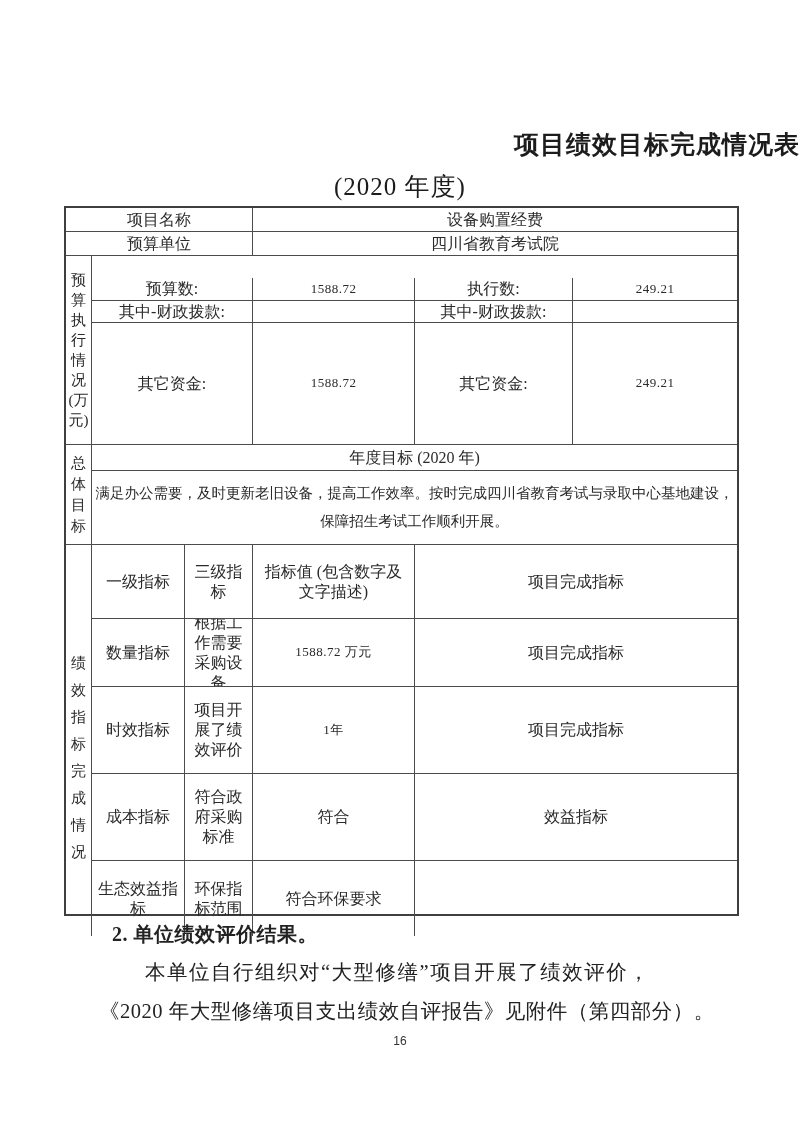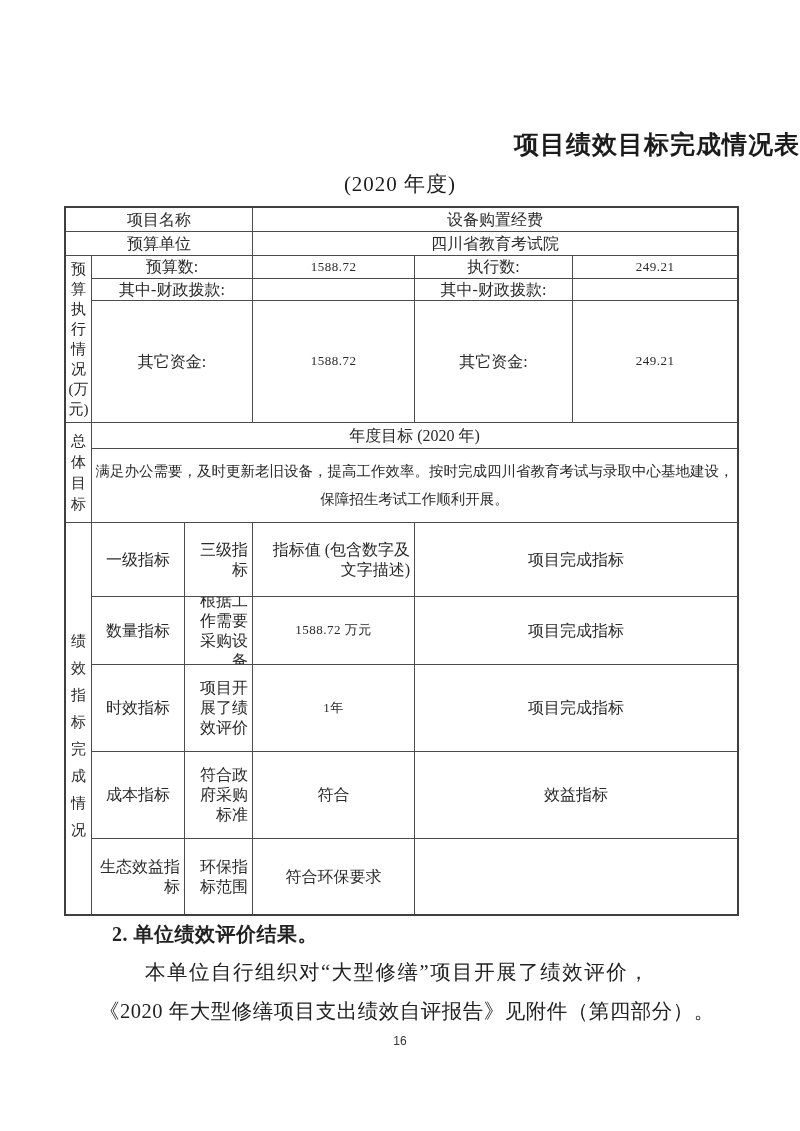--- a/index.html
+++ b/index.html
@@ -7,46 +7,46 @@
     position:relative;width:800px;height:1131px;background:#ffffff;
     font-family:"Liberation Serif","DejaVu Serif",serif;color:#2a2a2a;
     overflow:hidden;
   }
   .title{
     position:absolute;top:128px;left:0;width:100%;text-align:right;
     font-size:25px;font-weight:bold;letter-spacing:1px;color:#1c1c1c;
   }
   .subtitle{
     position:absolute;top:170px;left:0;width:100%;text-align:center;
-    font-size:21px;color:#1c1c1c;letter-spacing:1px;
+    font-size:25px;color:#1c1c1c;letter-spacing:1px;
   }
   .ptable{
     position:absolute;left:64px;top:206px;width:675px;height:710px;
     border:2px solid #3f3f3f;box-sizing:border-box;background:#fff;
   }
   .band{display:flex;}
   .cell{
     box-sizing:border-box;display:flex;align-items:center;justify-content:center;
     border-right:1px solid #4c4c4c;border-bottom:1px solid #4c4c4c;
-    font-size:16px;text-align:right;line-height:1.25;overflow:hidden;
+    font-size:16px;text-align:center;line-height:1.25;overflow:hidden;
     padding:0 4px;color:#2a2a2a;
   }
   .num{font-size:13px;letter-spacing:0.5px;}
   .band-a{display:grid;grid-template-columns:187px 484px;grid-template-rows:24px 24px;}
   .band-a .cell:nth-child(2n){border-right:none;}
   .side{
     box-sizing:border-box;width:26px;flex:0 0 26px;
     border-right:1px solid #4c4c4c;border-bottom:1px solid #4c4c4c;
     display:flex;align-items:center;justify-content:center;text-align:center;
     white-space:pre-line;font-size:15px;color:#2a2a2a;padding:0;
   }
   .band-b .side{line-height:20px;}
   .band-c .side{line-height:21px;}
   .band-d .side{line-height:27px;padding-top:34px;border-bottom:none;}
-  .bgrid{display:grid;grid-template-columns:161px 162px 158px 164px;grid-template-rows:23px 22px 122px;width:645px;}
+  .bgrid{display:grid;grid-template-columns:161px 162px 158px 164px;grid-template-rows:23px 22px 122px;width:645px;margin-top:22px;}
   .bgrid .cell:nth-child(4n){border-right:none;}
   .cgrid{width:645px;display:flex;flex-direction:column;}
   .cgrid .cell{border-right:none;}
   .goal-header{height:26px;box-sizing:border-box;}
   .goal-text{
     height:74px;box-sizing:border-box;display:block;
     font-size:14.5px;line-height:28px;padding:8px 1px 0 1px;text-align:center;
   }
   .dgrid{display:grid;grid-template-columns:93px 68px 162px 322px;grid-template-rows:74px 68px 87px 87px 75px;width:645px;}
   .dgrid .cell:nth-child(4n){border-right:none;}

